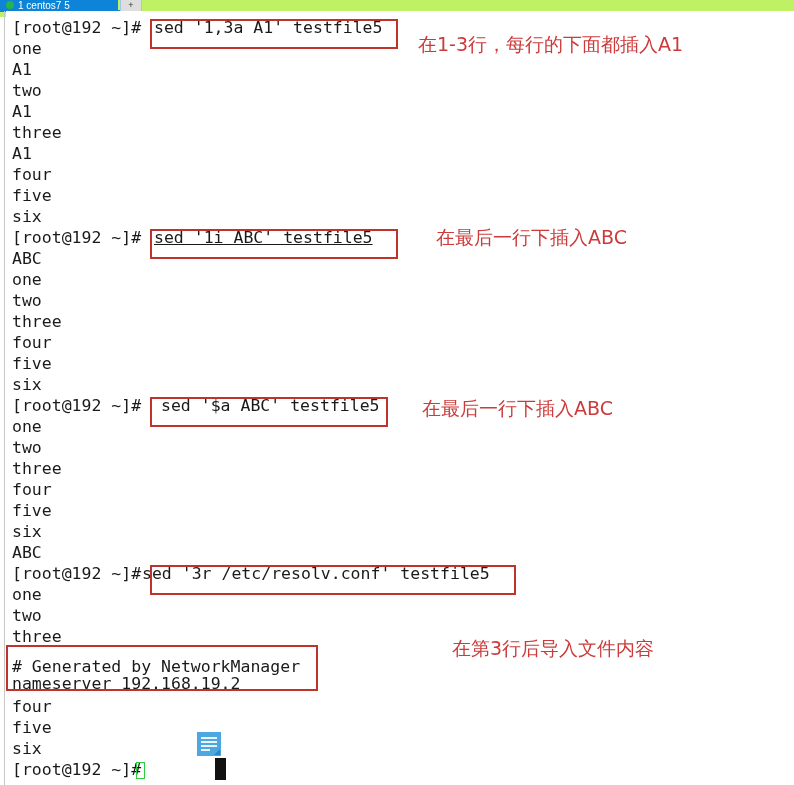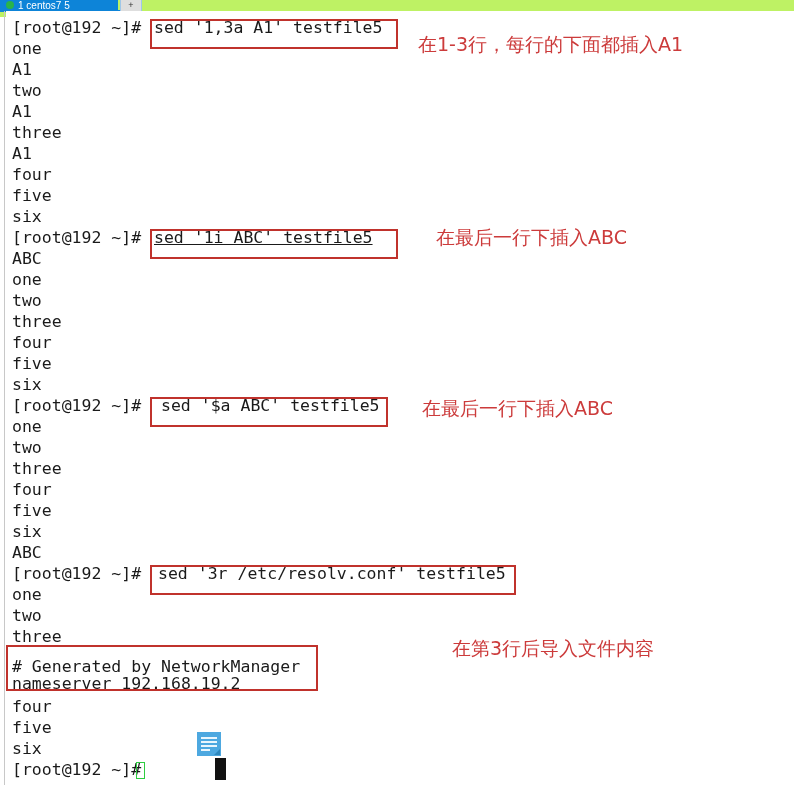--- a/index.html
+++ b/index.html
@@ -198,21 +198,21 @@
       <div class="tline" style="top: 628px; margin-top: 36px;">nameserver 192.168.19.2</div>
       <div class="tline" style="top: 687px;">four</div>
       <div class="tline" style="top: 708px;">five</div>
       <div class="tline" style="top: 729px;">six</div>
       <div class="tline" style="top: 750px;">[root@192 ~]# </div>
     </div>
   <div id="commands">
       <div class="tline indent-cmd" style="top: 8px; left: 148px;">sed '1,3a A1' testfile5</div>
       <div class="tline indent-cmd" style="top: 218px; left: 148px; text-decoration: underline;">sed '1i ABC' testfile5</div>
       <div class="tline indent-cmd" style="top: 386px; left: 148px; margin-left: 7px;">sed '$a ABC' testfile5</div>
-      <div class="tline indent-cmd" style="top: 554px; left: 152px;">sed '3r /etc/resolv.conf' testfile5</div>
+      <div class="tline indent-cmd" style="top: 554px; left: 136px;">sed '3r /etc/resolv.conf' testfile5</div>
     </div>
   <div id="boxes">
       <div class="redbox" style="left: 144px; top: 8px; width: 248px; height: 30px;"></div>
       <div class="redbox" style="left: 144px; top: 218px; width: 248px; height: 30px;"></div>
       <div class="redbox" style="left: 144px; top: 386px; width: 238px; height: 30px;"></div>
       <div class="redbox" style="left: 144px; top: 554px; width: 366px; height: 30px;"></div>
       <div class="redbox" style="left: 0px; top: 634px; width: 312px; height: 46px;"></div>
     </div>
 
   <div id="doc-icon" style="left: 191px; top: 721px;">

